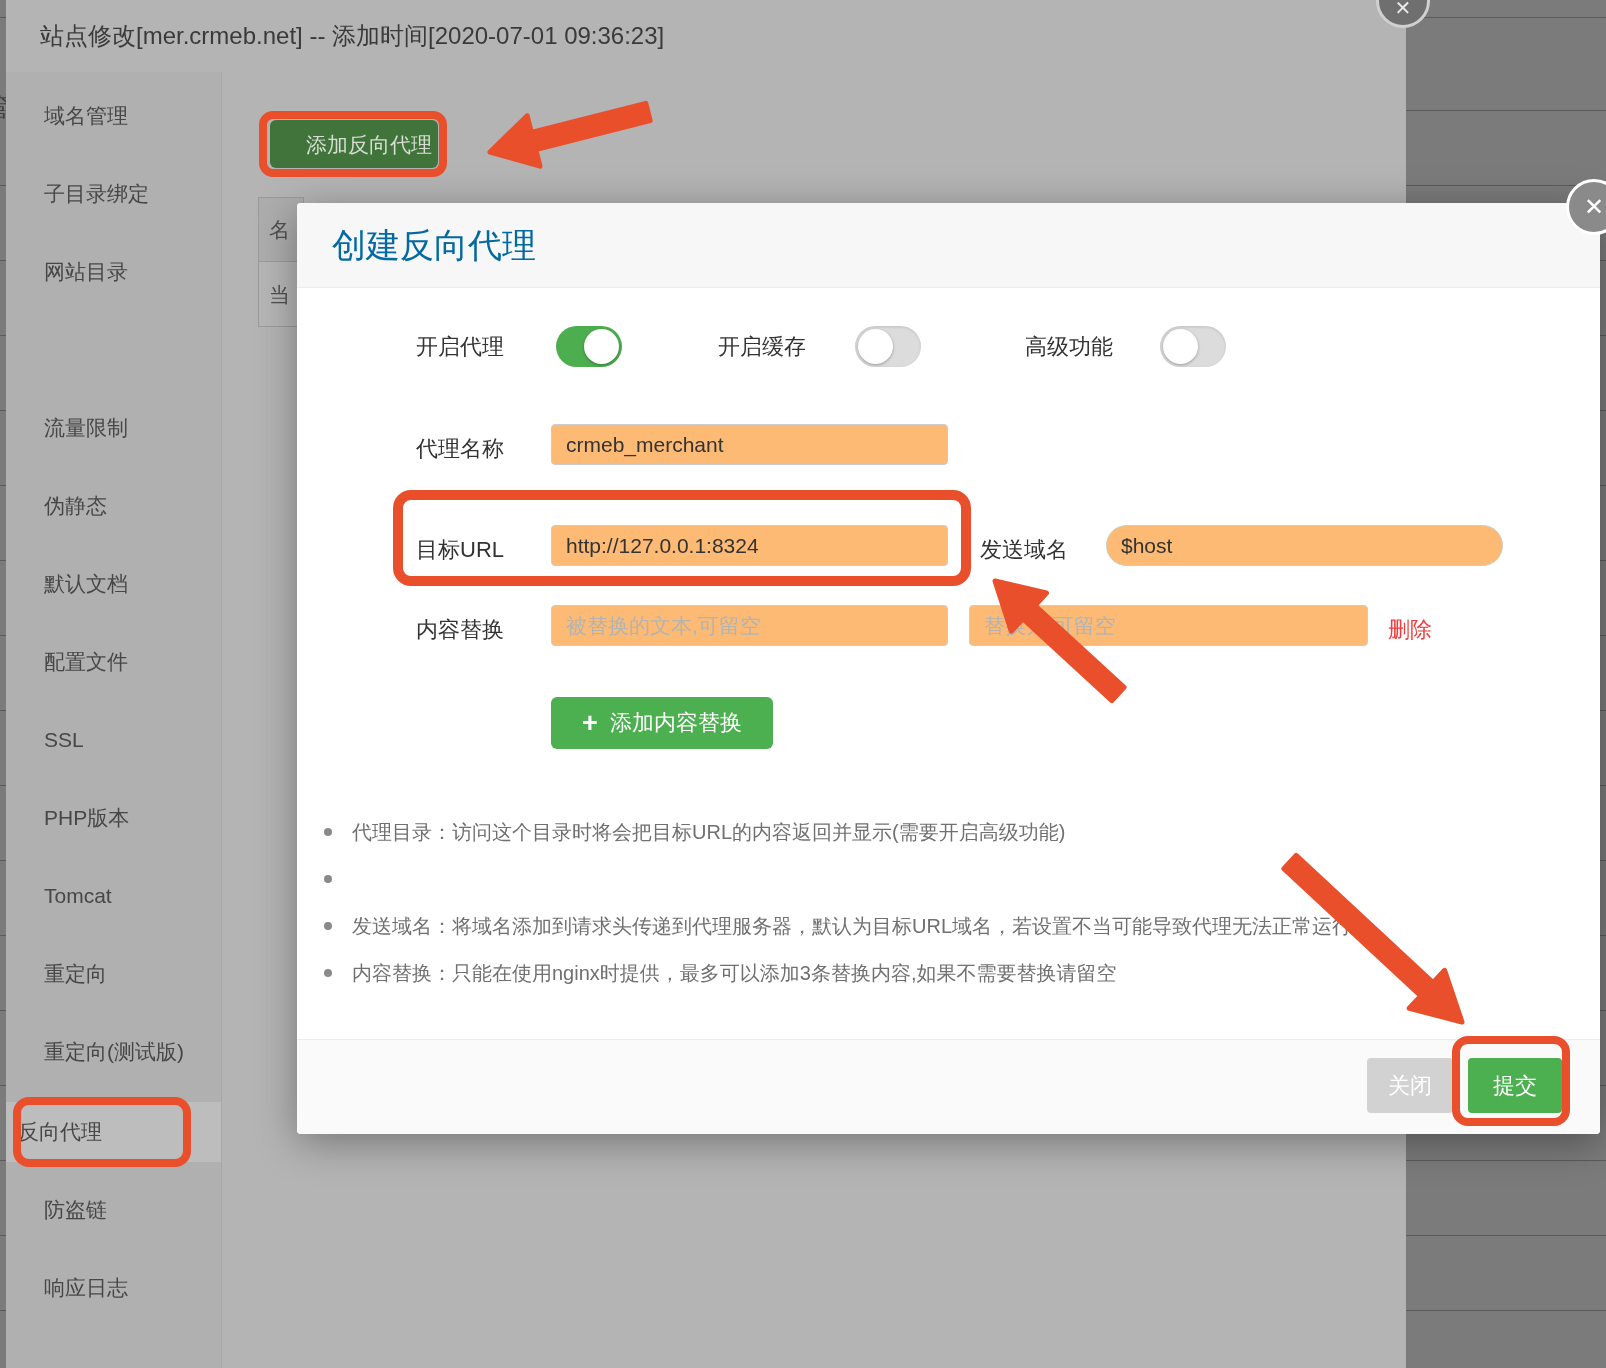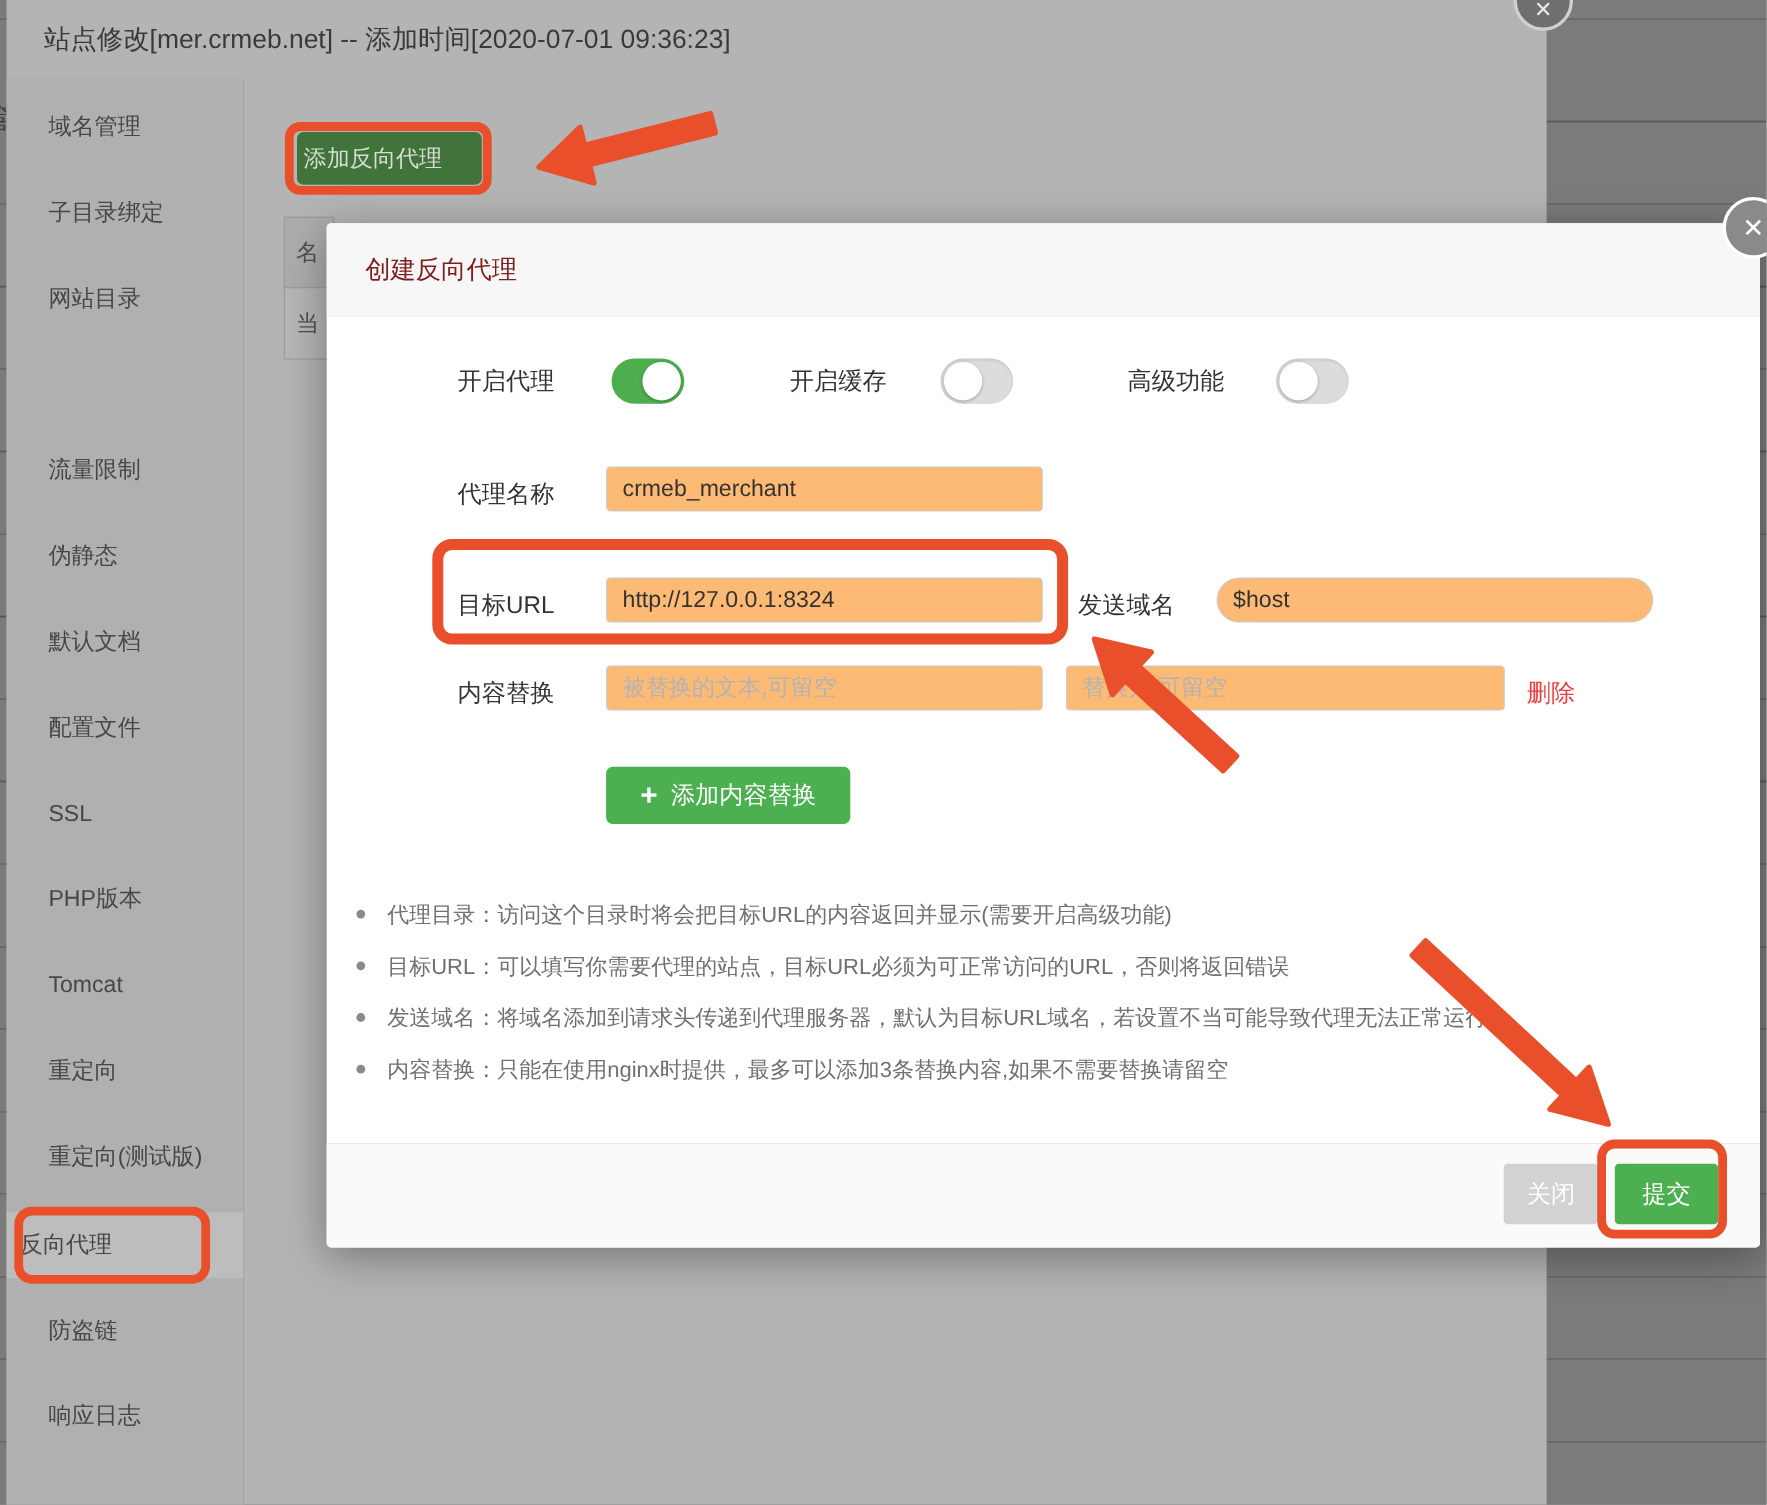--- a/index.html
+++ b/index.html
@@ -33,21 +33,21 @@
   }
   .side-item{
     position:absolute;left:0;width:215px;height:60px;line-height:60px;
     padding-left:38px;box-sizing:border-box;font-size:21px;color:#474747;
     cursor:pointer;white-space:nowrap;
   }
   .side-item.selected{background:#bdbdbd;padding-left:12px;}
   .add-proxy-btn{
     position:absolute;left:264px;top:120px;width:168px;height:48px;
     background:#41743a;color:#d6ddd3;font-size:21px;border:none;border-radius:6px;
-    text-align:left;line-height:48px;
+    text-align:right;line-height:48px;
   }
   .bg-table{position:absolute;left:252px;top:197px;width:46px;}
   .bg-row{box-sizing:border-box;border:1px solid #9b9b9b;border-bottom:none;
     padding-left:10px;font-size:21px;color:#4f4f4f;}
   .bg-row.h{height:64px;line-height:64px;background:#adadad;}
   .bg-row.b{height:66px;line-height:66px;background:#b6b6b6;border-bottom:1px solid #9b9b9b;}
   .circle-close{
     position:absolute;border-radius:50%;box-sizing:border-box;
     display:flex;align-items:center;justify-content:center;
   }
@@ -59,21 +59,21 @@
   
   .modal{
     position:absolute;left:297px;top:203px;width:1303px;height:931px;
     background:#fff;border-radius:4px;box-shadow:0 8px 40px rgba(0,0,0,.35);
   }
   .modal-header{
     position:absolute;left:0;top:0;width:100%;height:85px;box-sizing:border-box;
     background:#f7f7f7;border-bottom:1px solid #ececec;border-radius:4px 4px 0 0;
   }
   .modal-title{
-    position:absolute;left:35px;top:0;line-height:85px;font-size:23px;color:#7f1d1d;
+    position:absolute;left:35px;top:0;line-height:85px;font-size:34px;color:#0369a1;
   }
   .modal-close{
     left:1566px;top:179px;width:56px;height:56px;z-index:30;
     background:#8a8a8a;border:3px solid #fff;color:#fff;font-size:24px;font-weight:bold;
   }
   .fld-label{position:absolute;font-size:22px;color:#333;height:50px;line-height:50px;white-space:nowrap;}
   .tg-label{position:absolute;font-size:22px;color:#333;height:41px;line-height:41px;}
   .toggle{position:absolute;width:66px;height:41px;border-radius:21px;cursor:pointer;}
   .toggle.on{background:#4cae4e;}
   .toggle.off{background:#dcdcdc;box-shadow:inset 0 1px 3px rgba(0,0,0,.12);}
@@ -182,21 +182,21 @@
   <div class="delete-link" style="left:1091px;top:402px">删除</div>
 
   <button class="add-replace-btn">
     <span class="plus">+</span>
     <span>添加内容替换</span>
   </button>
 
   <div class="note" style="top:614px">
     <span class="dot"></span><span>代理目录：访问这个目录时将会把目标URL的内容返回并显示(需要开启高级功能)</span></div>
   <div class="note" style="top:661px">
-    <span class="dot"></span><span>目标URL：可以填写你需要代理的站点，目标URL必须为可正常访问的URL，否则将返回错误</span></div>
+    <span class="dot"></span></div>
   <div class="note" style="top:708px">
     <span class="dot"></span><span>发送域名：将域名添加到请求头传递到代理服务器，默认为目标URL域名，若设置不当可能导致代理无法正常运行</span></div>
   <div class="note" style="top:755px">
     <span class="dot"></span><span>内容替换：只能在使用nginx时提供，最多可以添加3条替换内容,如果不需要替换请留空</span></div>
 
   <div class="modal-footer">
     <button class="btn btn-close">关闭</button>
     <button class="btn btn-submit">提交</button>
   </div>
 </div>

